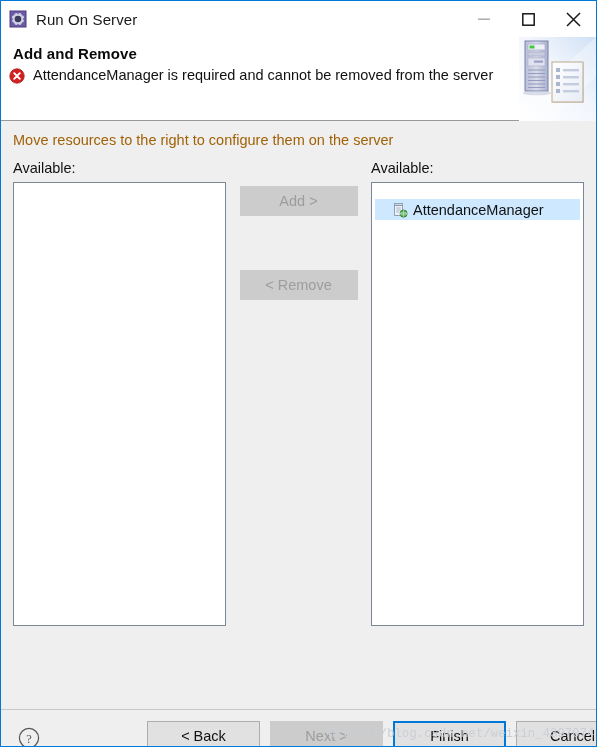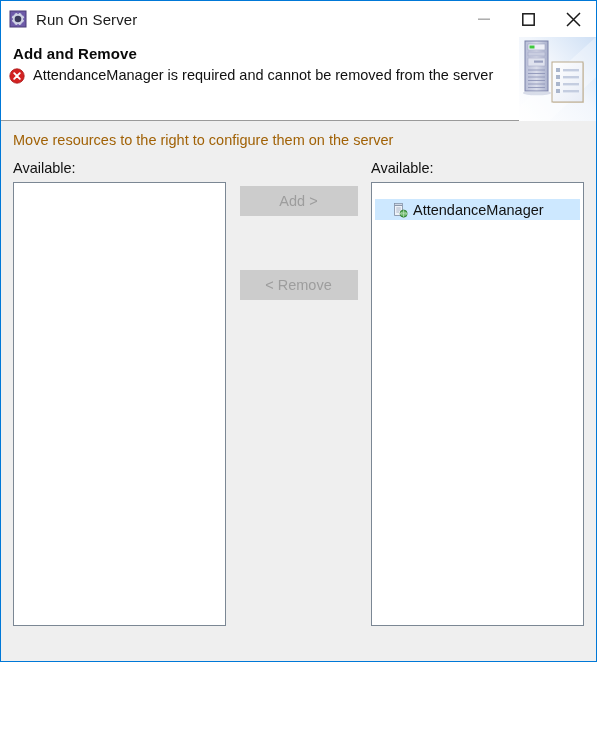--- a/index.html
+++ b/index.html
@@ -9,21 +9,21 @@
     background: #ffffff;
   }
   body {
     font-family: "Liberation Sans", sans-serif;
     -webkit-font-smoothing: antialiased;
   }
 
   #window {
     position: relative;
     width: 597px;
-    height: 662px;
+    height: 747px;
     box-sizing: border-box;
     border: 1px solid #0078d7;
     background: #ffffff;
     overflow: hidden;
   }
 
   
   #titlebar {
     position: relative;
     height: 36px;

